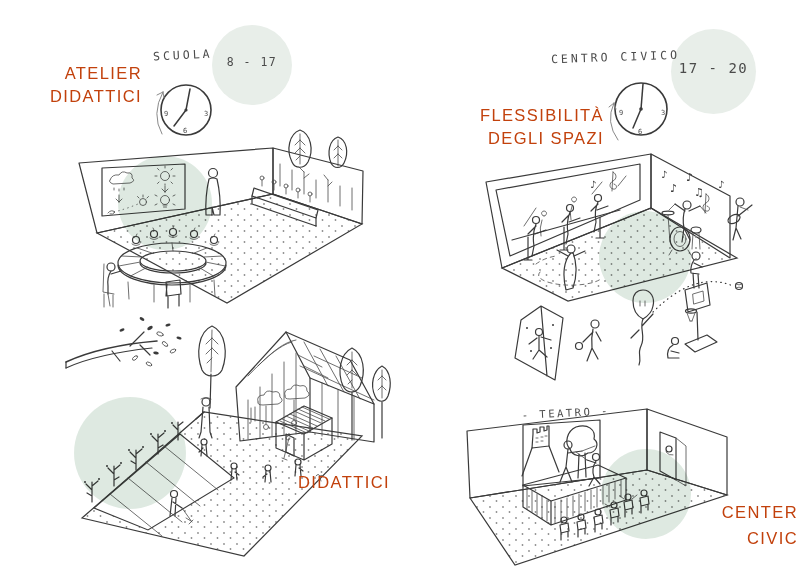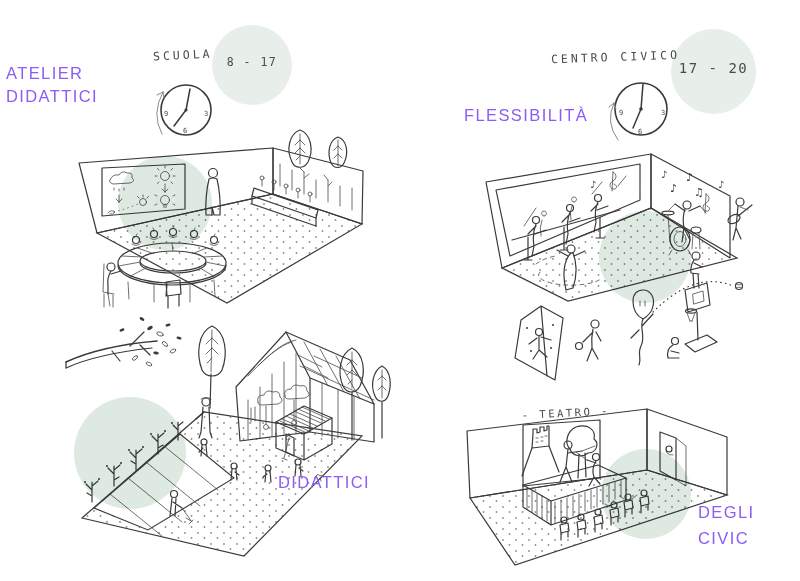--- a/index.html
+++ b/index.html
@@ -1,20 +1,20 @@
 <!DOCTYPE html>
 <html><head>
 <meta charset="utf-8">
 <style>
   html,body{margin:0;padding:0;background:#ffffff;}
   .canvas{position:relative;width:800px;height:581px;background:#ffffff;overflow:hidden;
           font-family:"Liberation Sans",sans-serif;color:#3a3a3a;}
   .abs{position:absolute;}
-  .title{font-size:16.5px;line-height:23px;letter-spacing:1.4px;color:#8b5cf6;
-         text-align:left;font-weight:400;}
+  .title{font-size:16.5px;line-height:23px;letter-spacing:1.4px;color:#c2410c;
+         text-align:right;font-weight:400;}
   .title div{white-space:nowrap;}
   .hand{font-family:"DejaVu Sans Mono",monospace;color:#4b4b4b;font-size:11.5px;
         letter-spacing:3px;white-space:nowrap;}
   .hours{letter-spacing:1.5px;text-align:center;}
   .hl-circle{border-radius:50%;background:#e8eee9;}
   svg{display:block;overflow:visible;}
   .ln{fill:none;stroke:#3a3a3a;stroke-width:1.2;stroke-linecap:round;stroke-linejoin:round;}
   .thin{fill:none;stroke:#4a4a4a;stroke-width:0.8;stroke-linecap:round;stroke-linejoin:round;}
   .soft{fill:none;stroke:#8a8a8a;stroke-width:1;stroke-linecap:round;}
   .dotted{stroke-dasharray:0.6,4.2;}
@@ -245,20 +245,21 @@
   <div class="abs title" style="left:278px;top:469px;width:112px;line-height:26px;">
     <div>DIDATTICI</div>
   </div>
 
   <div class="abs hl-circle" style="left:671px;top:29px;width:85px;height:85px;"></div>
   <div class="abs hand" style="left:551px;top:50px;transform:rotate(-2deg);">CENTRO CIVICO</div>
   <div class="abs hand hours" style="left:671px;top:60px;width:85px;font-size:14px;">17 - 20</div>
 
   <div class="abs title" style="left:464px;top:104px;width:140px;">
     <div>FLESSIBILITÀ</div>
+    <div>DEGLI SPAZI</div>
   </div>
 
   <svg class="abs" style="left:604px;top:76px;" width="72" height="72" viewBox="0 0 72 72">
     <circle class="ln" cx="37" cy="33" r="26" style="stroke-width:1.6"></circle>
     <text class="svgtext" x="15" y="39" font-size="7">9</text>
     <text class="svgtext" x="57" y="39" font-size="7">3</text>
     <text class="svgtext" x="34" y="58" font-size="7">6</text>
     <path class="ln" d="M37,33 L39,8" style="stroke-width:1.5"></path>
     <path class="ln" d="M37,33 L29,52" style="stroke-width:1.5"></path>
     <circle class="fillink" cx="37" cy="33" r="1.8"></circle>
@@ -461,17 +462,17 @@
         </g>
       <g>
           <path class="ln" d="M192,115 l8,-2 l1,8 l-8,2 z M193,123 l0,7 M200,121 l0,6"></path>
           <circle class="ln" cx="196" cy="110" r="3"></circle>
         </g>
     </g>
     <circle class="blend" cx="198" cy="111" r="45"></circle>
   </svg>
 
   <div class="abs title" style="left:698px;top:499px;width:100px;line-height:26px;">
-    <div>DEGLI</div>
+    <div>CENTER</div>
     <div>CIVIC</div>
   </div>
 
 </div>
 
 </body></html>

